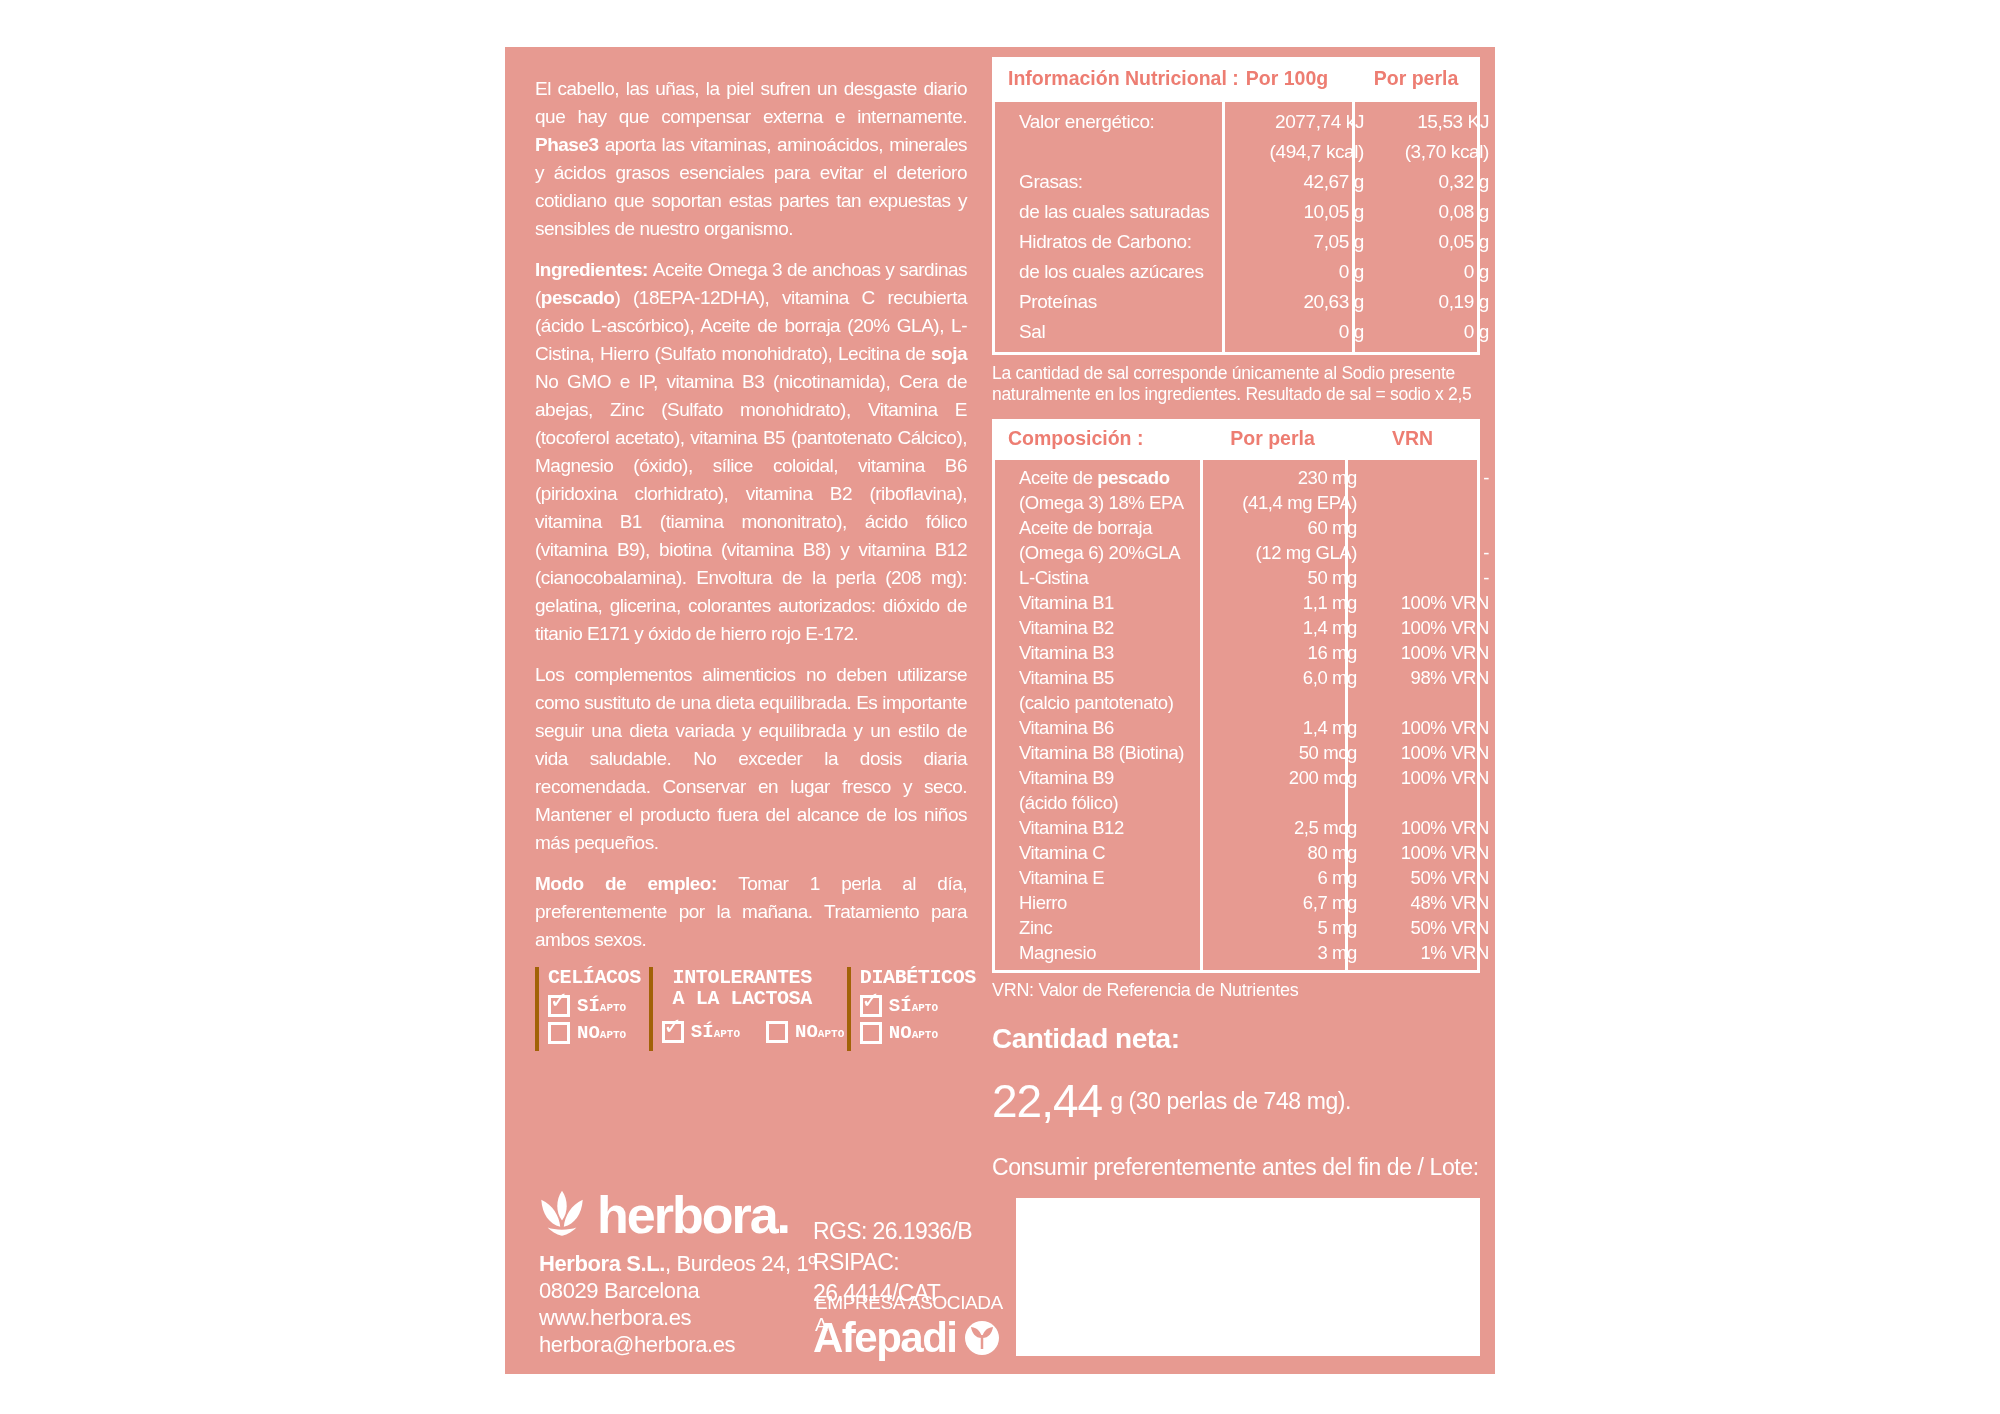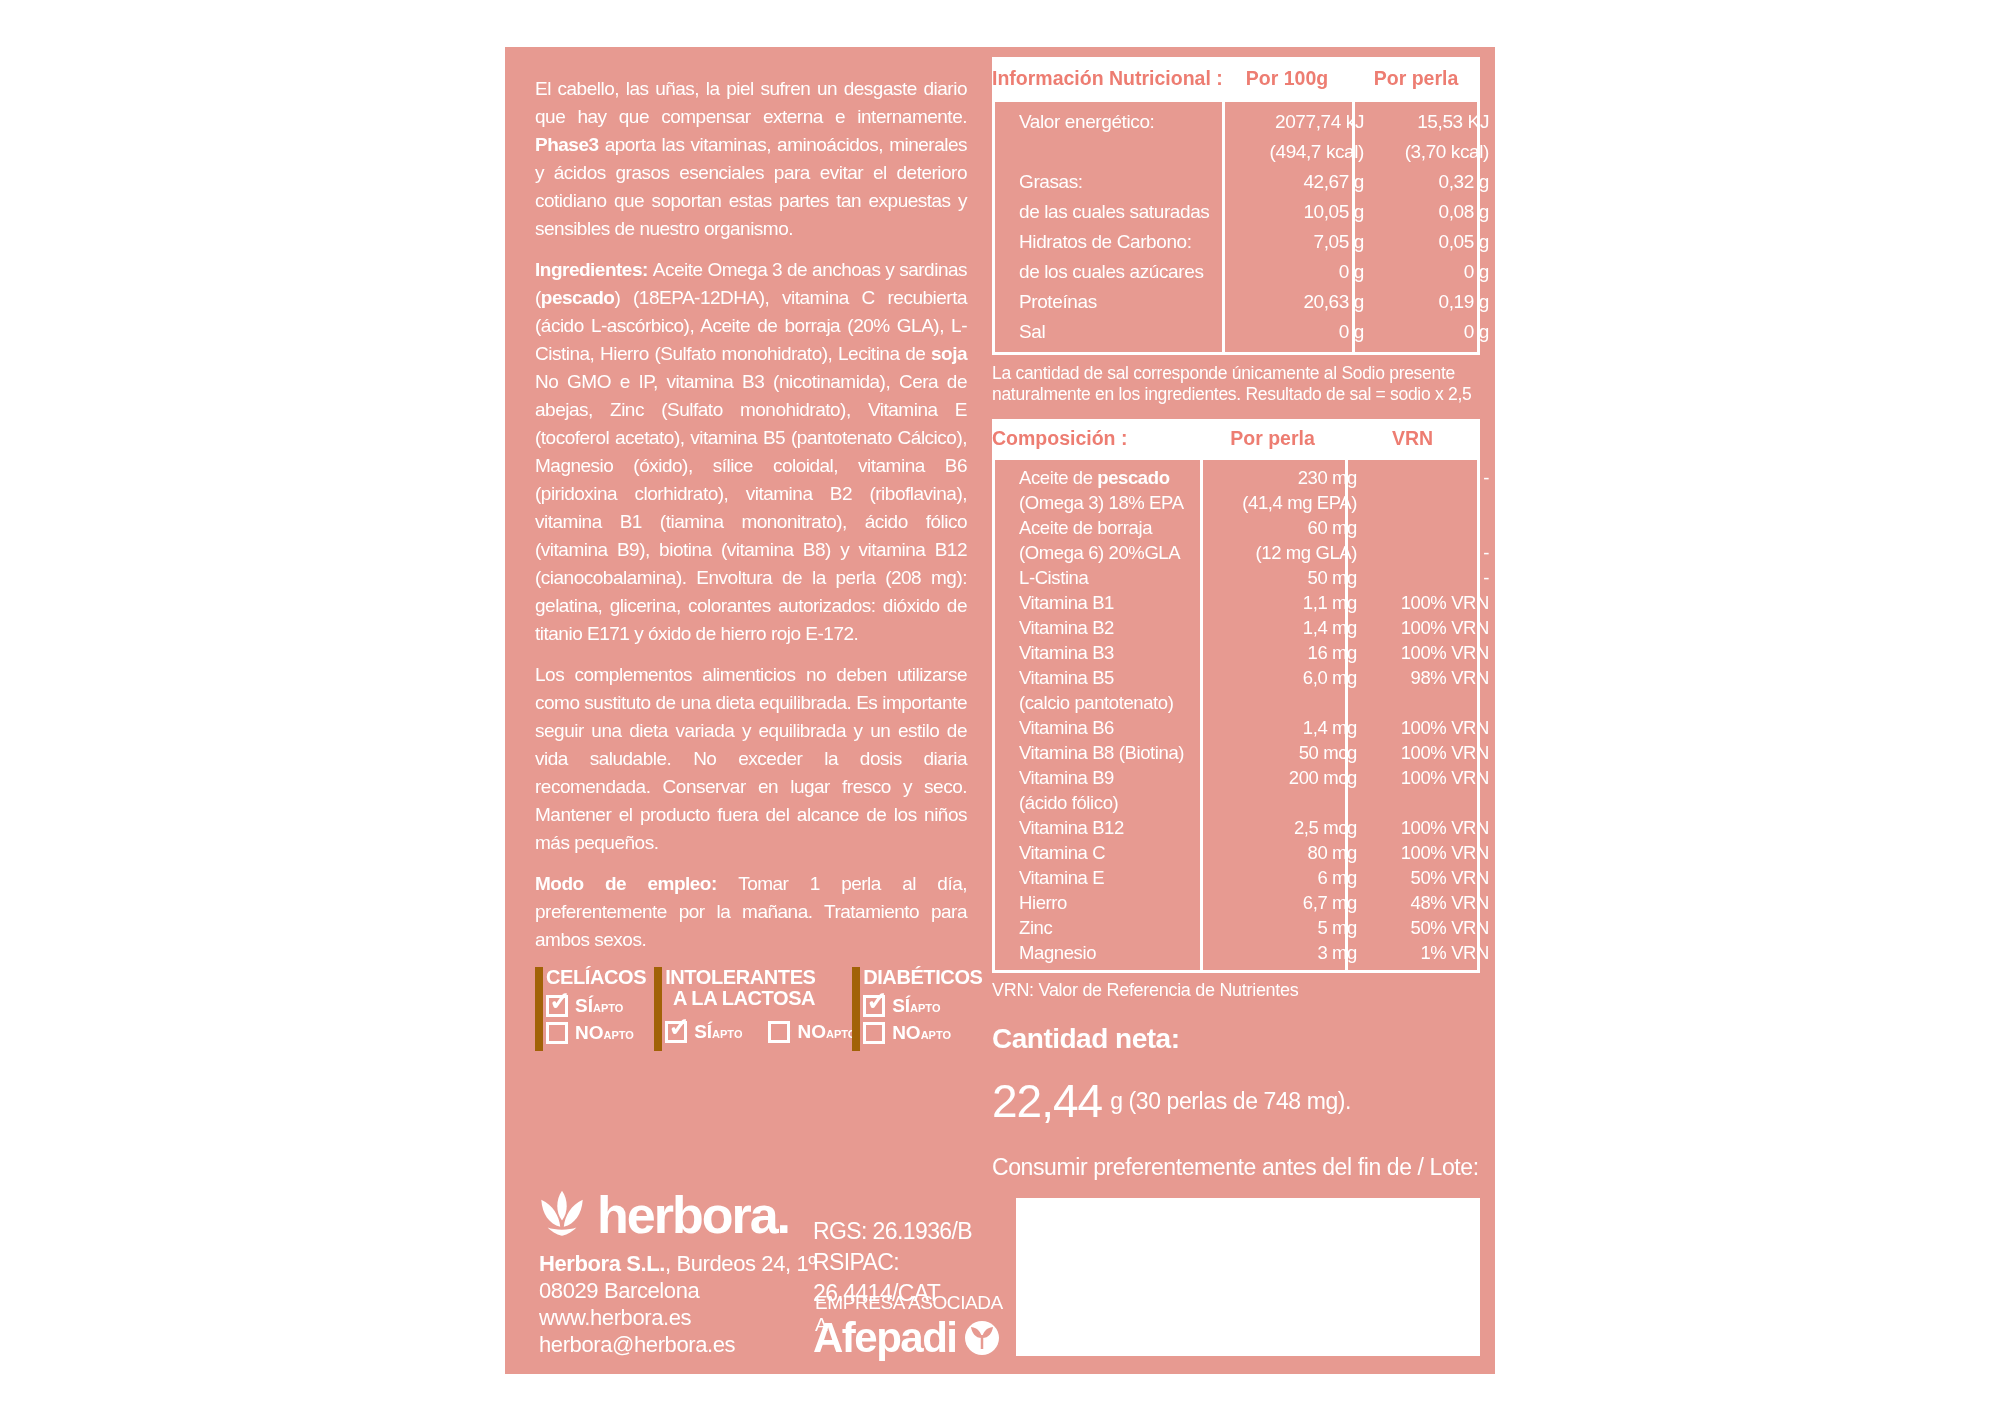--- a/index.html
+++ b/index.html
@@ -9,21 +9,21 @@
            background:#E79A91; color:#ffffff; }
   .b { font-weight:bold; }
 
   
   .leftcol { position:absolute; left:30px; top:28px; width:432px; }
   .para { font-size:19px; line-height:28px; letter-spacing:-0.5px;
           text-align:justify; margin-bottom:13px; }
 
   
   .suit { display:flex; margin-top:10px; }
-  .group { border-left:8px solid #a16207; padding-left:3px; min-height:84px; }
+  .group { border-left:4px solid #a16207; padding-left:9px; min-height:84px;font-family:Liberation Mono, monospace; }
   .g1 { width:118px; }
   .g2 { width:188px; margin-left:8px; }
   .g3 { margin-left:10px; }
   .gtitle { font-size:20px; font-weight:bold; line-height:21px; letter-spacing:-0.4px; margin-bottom:7px; }
   .g2 .gtitle { width:150px;text-align:right; }
   .opts-col .opt { margin-bottom:5px; }
   .opts-row { display:flex; gap:26px; margin-top:12px; }
   .opt { display:flex; align-items:baseline; }
   .cb { position:relative; width:22px; height:22px; border:3px solid #fff;
         display:inline-block; flex:0 0 22px; align-self:center; }
@@ -41,21 +41,21 @@
   .assoc { position:absolute; left:280px; top:104px; font-size:19px; letter-spacing:-0.4px; }
   .afepadirow { position:absolute; left:278px; top:128px; display:flex; align-items:center; }
   .afepadi-text { font-size:42px; font-weight:bold; letter-spacing:-1.5px; line-height:44px; }
   .afepadi-ic { width:40px; height:40px; margin-left:5px; }
 
   
   .rightcol { position:absolute; left:487px; top:10px; width:488px; }
   .thead { background:#ffffff; color:#ED7D72; font-weight:bold; display:grid; align-items:center; }
   .nhead { grid-template-columns:230px 130px 128px; height:42px; font-size:19.5px; }
   .chead { grid-template-columns:208px 145px 135px; height:38px; font-size:19.5px; margin-top:14px; }
-  .thead .c0 { padding-left:0; white-space:nowrap; }
+  .thead .c0 { padding-left:16px; white-space:nowrap; }
   .thead .cc { text-align:center; white-space:nowrap; }
   .tbody { position:relative; border:3px solid #ffffff; padding:5px 12px; }
   .vline { position:absolute; top:0; bottom:0; width:3px; background:#ffffff; }
   .nrow { display:grid; grid-template-columns:227px 130px 125px; height:30px; line-height:30px; font-size:19px; letter-spacing:-0.4px; }
   .crow { display:grid; grid-template-columns:205px 145px 132px; height:25px; line-height:25px; font-size:18.5px; letter-spacing:-0.4px; }
   .cell-l { padding-left:12px; white-space:nowrap; overflow:visible; }
   .cell-c { text-align:right; white-space:nowrap; }
   .note { margin-top:8px; font-size:17.5px; line-height:21px; letter-spacing:-0.3px; }
   .footnote { margin-top:7px; font-size:18px; letter-spacing:-0.3px; }
 

